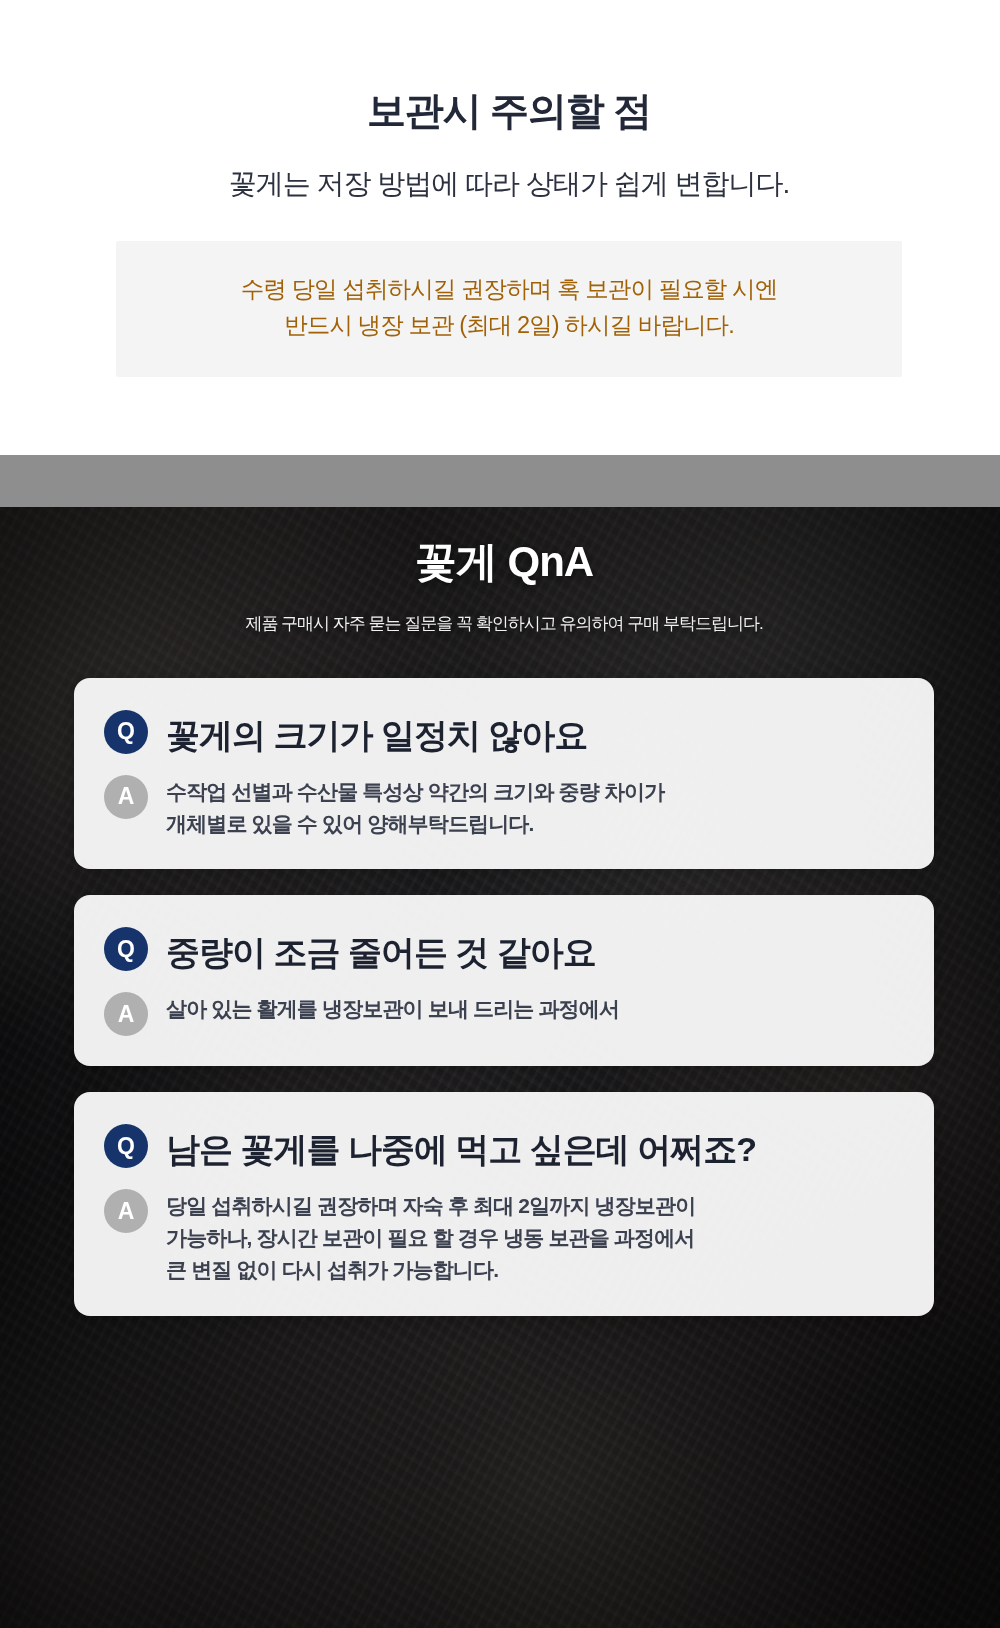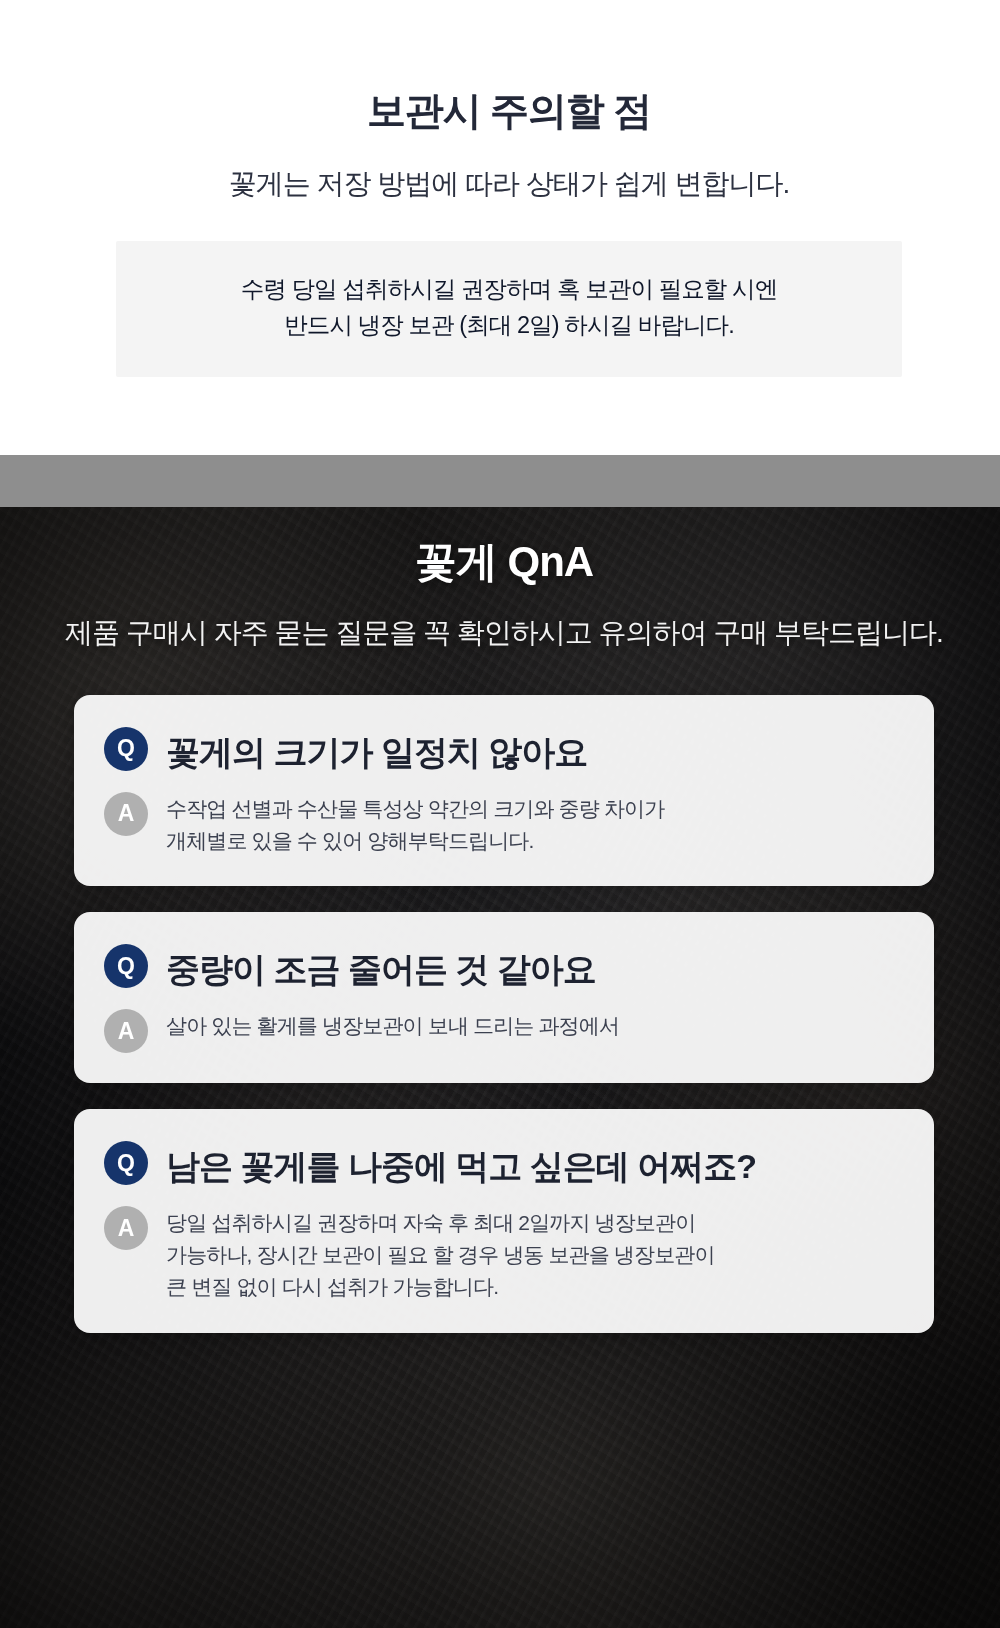--- a/index.html
+++ b/index.html
@@ -54,21 +54,21 @@
     margin: 38px auto 0;
     width: 786px;
     background: #f4f4f4;
     padding: 30px 20px 34px;
     border-radius: 2px;
   }
 
   .storage-box p {
     font-size: 23.5px;
     letter-spacing: -0.9px;
-    color: #0f172a;
+    color: #a16207;
     line-height: 1.55;
   }
 
   
   .divider-band {
     width: 100%;
     height: 52px;
     background: #8e8e8e;
   }
 
@@ -125,21 +125,21 @@
     font-size: 42px;
     font-weight: bold;
     letter-spacing: -1px;
     color: #ffffff;
     line-height: 1.2;
     text-shadow: 0 2px 8px rgba(0,0,0,0.55);
   }
 
   .qna-subtitle {
     margin-top: 24px;
-    font-size: 28px;
+    font-size: 17px;
     letter-spacing: -1px;
     color: #f2f2f2;
     line-height: 1.55;
     text-shadow: 0 2px 7px rgba(0,0,0,0.6);
   }
 
   .qna-cards {
     margin-top: 40px;
     padding: 0 66px;
     display: flex;
@@ -189,20 +189,21 @@
     line-height: 1.35;
     padding-top: 5px;
   }
 
   .a-text {
     font-size: 21px;
     letter-spacing: -0.85px;
     color: #3c4150;
     line-height: 1.52;
     padding-top: 3px;
+    font-weight: bold;
   }
 
   .a-text .line { display: block; }
 </style>
 </head>
 <body>
 
 <div class="page">
 
   <section class="storage-section">
@@ -258,21 +259,21 @@
 
         <div class="qna-card">
           <div class="qa-row">
             <span class="badge badge-q">Q</span>
             <span class="q-text">남은 꽃게를 나중에 먹고 싶은데 어쩌죠?</span>
           </div>
           <div class="qa-row">
             <span class="badge badge-a">A</span>
             <span class="a-text">
               <span class="line">당일 섭취하시길 권장하며 자숙 후 최대 2일까지 냉장보관이</span>
-              <span class="line">가능하나, 장시간 보관이 필요 할 경우 냉동 보관을 냉장보관이</span>
+              <span class="line">가능하나, 장시간 보관이 필요 할 경우 냉동 보관을 과정에서</span>
               <span class="line">큰 변질 없이 다시 섭취가 가능합니다.</span>
             </span>
           </div>
         </div>
 
       </div>
     </div>
   </section>
 
 </div>

